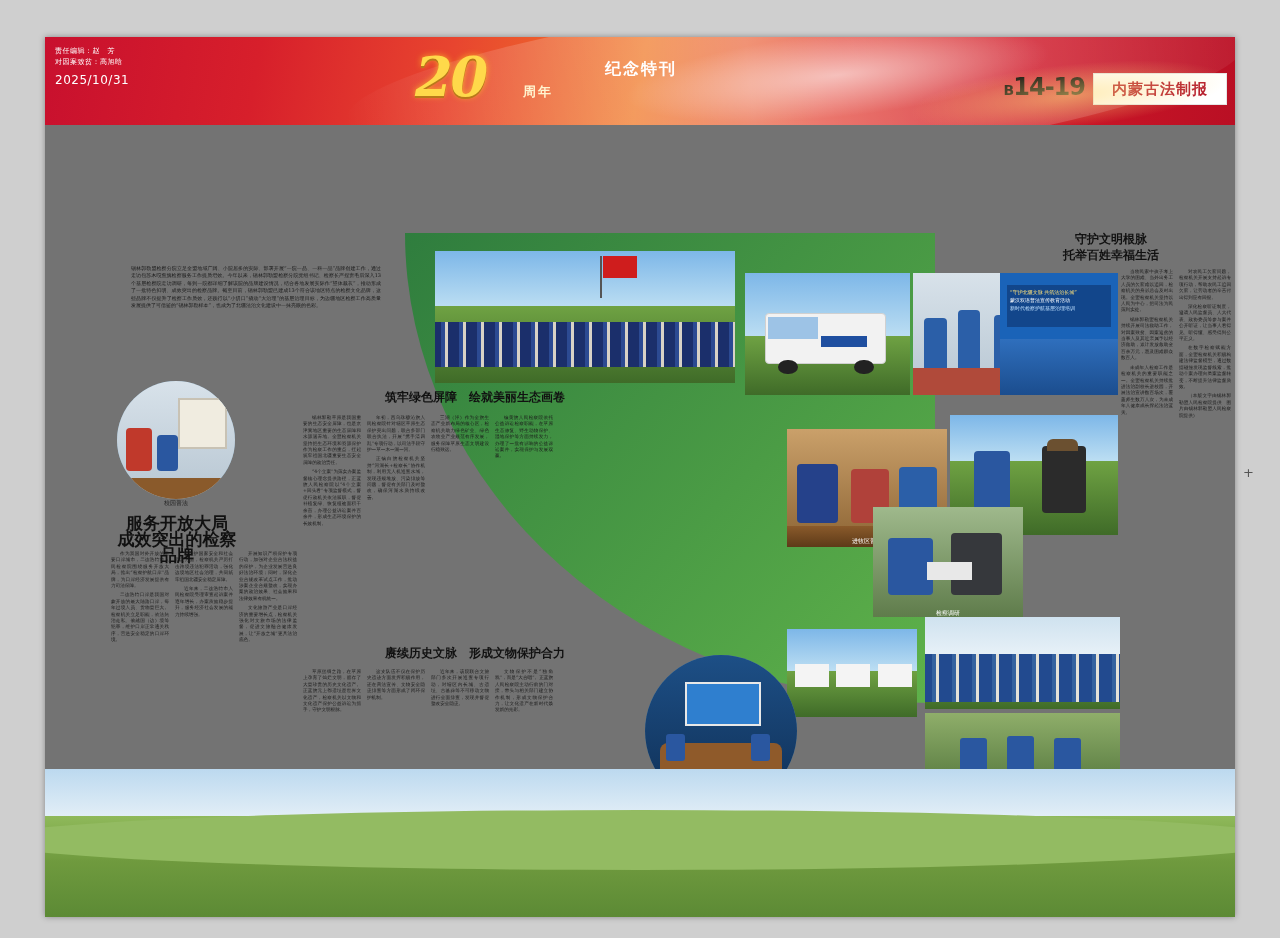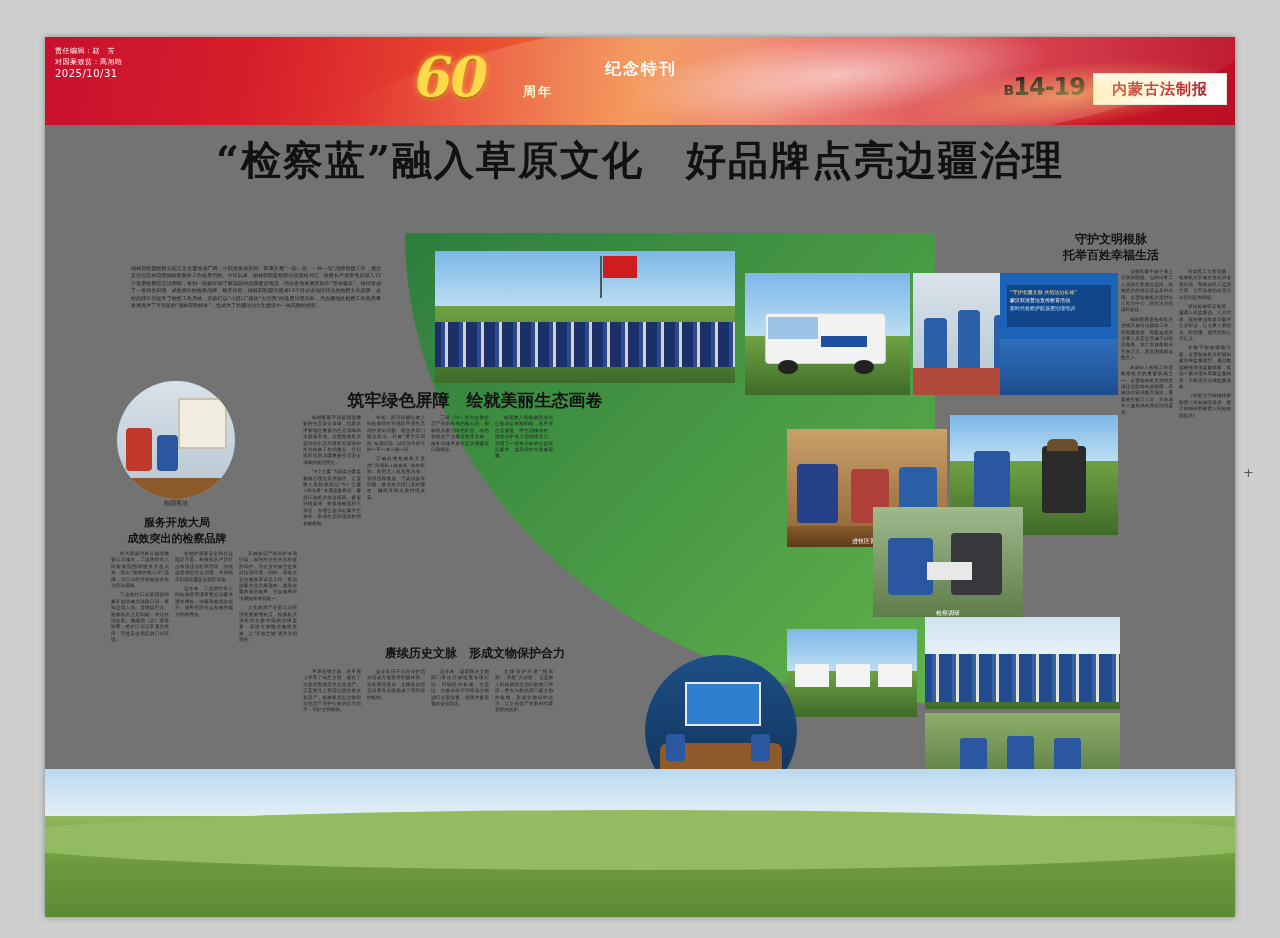--- a/index.html
+++ b/index.html
@@ -10,21 +10,21 @@
   
   .masthead{position:absolute;left:0;top:0;width:1190px;height:88px;background:linear-gradient(100deg,#c8102e 0%,#d71f2b 18%,#e8452f 34%,#f07a2a 50%,#e23a2c 66%,#cf1828 82%,#b90f24 100%);overflow:hidden;}
   .masthead:after{content:"";position:absolute;right:-60px;top:-30px;width:760px;height:150px;background:
      radial-gradient(closest-side at 40% 40%, rgba(255,255,255,.55), rgba(255,255,255,0) 70%),
      radial-gradient(closest-side at 70% 70%, rgba(255,220,120,.55), rgba(255,220,120,0) 70%);
      transform:rotate(-6deg);}
   .mast-wave{position:absolute;left:300px;top:-40px;width:900px;height:170px;border-radius:50%/40%;
      background:linear-gradient(90deg,rgba(255,255,255,.0),rgba(255,255,255,.35) 45%,rgba(255,255,255,.05));
      transform:rotate(-7deg);}
   .credits{position:absolute;left:10px;top:9px;color:#fff;font-size:7px;line-height:11px;letter-spacing:.5px;}
-  .credits .c-date{font-size:10px;}
+  .credits .c-date{margin-top:7px;font-size:12px;}
   .forty{position:absolute;left:370px;top:8px;font-family:"DejaVu Serif","Liberation Serif",serif;font-style:italic;font-weight:bold;font-size:54px;color:#ffd94a;text-shadow:0 2px 0 #b8791a,0 0 6px rgba(255,200,40,.8);letter-spacing:-2px;}
   .anniv{position:absolute;left:478px;top:46px;color:#fff4cf;font-size:13px;letter-spacing:2px;font-weight:bold;}
   .special{position:absolute;left:560px;top:22px;color:#fff;font-size:16px;font-weight:bold;letter-spacing:2px;}
   .pageno{position:absolute;right:150px;top:36px;color:#111;font-weight:bold;font-size:24px;letter-spacing:-1px;}
   .pageno .small{font-size:14px;}
   .paper-name{position:absolute;right:8px;top:36px;width:132px;height:30px;background:#ffffff;border:1px solid #e6e6e6;
      display:flex;align-items:center;justify-content:center;color:#b3162a;font-weight:bold;font-size:15px;letter-spacing:1px;font-family:"DejaVu Serif","Liberation Serif",serif;}
 
   
   .headline{position:absolute;left:0;top:96px;width:1190px;text-align:center;font-family:"DejaVu Serif","Liberation Serif",serif;
@@ -69,30 +69,29 @@
 
   <div id="sheet">
 
     <div class="masthead">
       <div class="mast-wave"></div>
       <div class="credits">
         <div>责任编辑：赵　芳</div>
         <div>对因案致贫：高旭晗</div>
         <div class="c-date">2025/10/31</div>
       </div>
-      <div class="forty">60</div>
+      <div class="forty">20</div>
       <div class="anniv">周年</div>
       <div class="special">纪念特刊</div>
       <div class="pageno">
         <span class="small">B</span><span>14-19</span>
       </div>
       <div class="paper-name">内蒙古法制报</div>
     </div>
 
-    <div class="headline">“检察蓝”融入草原文化　好品牌点亮边疆治理</div>
 
     <div class="col" style="left:86px;top:228px;width:250px;height:110px;font-size:5px;line-height:7.4px;">锡林郭勒盟检察分院立足全盟地域广阔、小院居多的实际、部署开展“一院一品、一科一品”品牌创建工作，通过走访包苏木嘎查旗检察服务工作提质增效。今年以来，锡林郭勒盟检察分院党组书记、检察长严捏责毛后深入13个基层检察院走访调研，每到一院都详细了解该院的品牌建设情况，结合各地发展实际作“望体裁衣”，推动形成了一批特色鲜明、成效突出的检察品牌。截至目前，锡林郭勒盟已建成13个符合该地区特点的检察文化品牌，这些品牌不仅提升了检察工作质效，还践行以“小切口”撬动“大治理”的基层治理目标，为边疆地区检察工作高质量发展提供了可借鉴的“锡林郭勒样本”，也成为了北疆法治文化建设中一抹亮眼的色彩。</div>
 
     <div class="big-green-arc"></div>
 
     <div class="photo" style="left:390px;top:214px;width:300px;height:132px;">
       <div class="sky"></div>
         <div class="grass"></div>
       <div class="people"></div>
       <div style="position:absolute;left:56%;top:4%;width:34px;height:22px;background:#cf1d1d;"></div>
@@ -184,38 +183,38 @@
 
     <div class="photo circle" style="left:72px;top:344px;width:118px;height:118px;">
       <div class="indoor"></div>
       <div style="position:absolute;left:52%;top:14%;width:38%;height:40%;background:#f0ece0;border:2px solid #c8c2b4;"></div>
       <div style="position:absolute;left:8%;top:40%;width:22%;height:36%;background:#c0392b;border-radius:4px;"></div>
       <div style="position:absolute;left:34%;top:46%;width:18%;height:30%;background:#2a57a0;border-radius:4px;"></div>
       <div style="position:absolute;left:0;bottom:0;width:100%;height:18%;background:#8a5a2b;"></div>
     </div>
     <div class="cap" style="left:72px;top:462px;width:118px;">校园普法</div>
 
-    <div class="sec-title" style="left:66px;top:478px;width:132px;font-size:11px;line-height:16px;">
+    <div class="sec-title" style="left:66px;top:478px;width:132px;font-size:17px;line-height:16px;">
       <div>服务开放大局</div>
       <div>成效突出的检察品牌</div>
     </div>
     <div class="col" style="left:66px;top:514px;width:58px;height:250px;">
       <p>作为我国对外开放的重要口岸城市，二连浩特市人民检察院围绕服务开放大局，推出“检察护航口岸”品牌，为口岸经济发展提供有力司法保障。</p>
       <p>二连浩特口岸是我国对蒙开放的最大陆路口岸，每年过境人员、货物量巨大。检察机关立足职能，依法惩治走私、偷越国（边）境等犯罪，维护口岸正常通关秩序，营造安全稳定的口岸环境。</p>
     </div>
     <div class="col" style="left:130px;top:514px;width:58px;height:250px;">
       <p>在维护国家安全和社会稳定方面，检察机关严厉打击跨境违法犯罪活动，强化边境地区社会治理，共同筑牢祖国北疆安全稳定屏障。</p>
       <p>近年来，二连浩特市人民检察院受理审查起诉案件逐年增长，办案质效稳步提升，服务经济社会发展的能力持续增强。</p>
     </div>
     <div class="col" style="left:194px;top:514px;width:58px;height:250px;">
       <p>开展知识产权保护专项行动，加强对企业合法权益的保护，为企业发展营造良好法治环境；同时，深化企业合规改革试点工作，推动涉案企业合规整改，实现办案的政治效果、社会效果和法律效果有机统一。</p>
       <p>文化旅游产业是口岸经济的重要增长点，检察机关强化对文旅市场的法律监督，促进文旅融合健康发展，让“开放之城”更具法治底色。</p>
     </div>
 
-    <div class="sec-title" style="left:300px;top:352px;width:260px;font-size:17px;">筑牢绿色屏障　绘就美丽生态画卷</div>
+    <div class="sec-title" style="left:300px;top:352px;width:260px;font-size:12px;">筑牢绿色屏障　绘就美丽生态画卷</div>
     <div class="col" style="left:258px;top:378px;width:58px;height:220px;">
       <p>锡林郭勒草原是我国重要的生态安全屏障，也是京津冀地区重要的生态屏障和水源涵养地。全盟检察机关坚持把生态环境和资源保护作为检察工作的重点，扛起筑牢祖国北疆重要生态安全屏障的政治责任。</p>
       <p>“4个立案”为落实办案监督核心理念提供路径，正蓝旗人民检察院以“4个立案+回头看”专项监督模式，督促行政机关依法履职，督促补植复绿、恢复植被面积千余亩，办理公益诉讼案件百余件，形成生态环境保护的长效机制。</p>
     </div>
     <div class="col" style="left:322px;top:378px;width:58px;height:220px;">
       <p>年初，西乌珠穆沁旗人民检察院针对辖区草原生态保护突出问题，联合多部门联合执法，开展“携手清四乱”专项行动，以司法手段守护一草一木一湖一河。</p>
       <p>正镶白旗检察机关坚持“河湖长+检察长”协作机制，利用无人机巡查水域，发现违规堆放、污染排放等问题，督促有关部门及时整改，确保河湖水质持续改善。</p>
     </div>
     <div class="col" style="left:386px;top:378px;width:58px;height:220px;">
       <p>三湖（淖）作为全旗生态产业新布局的核心区，检察机关助力绿色矿业、绿色农牧业产业规范有序发展，服务保障草原生态文明建设行稳致远。</p>

